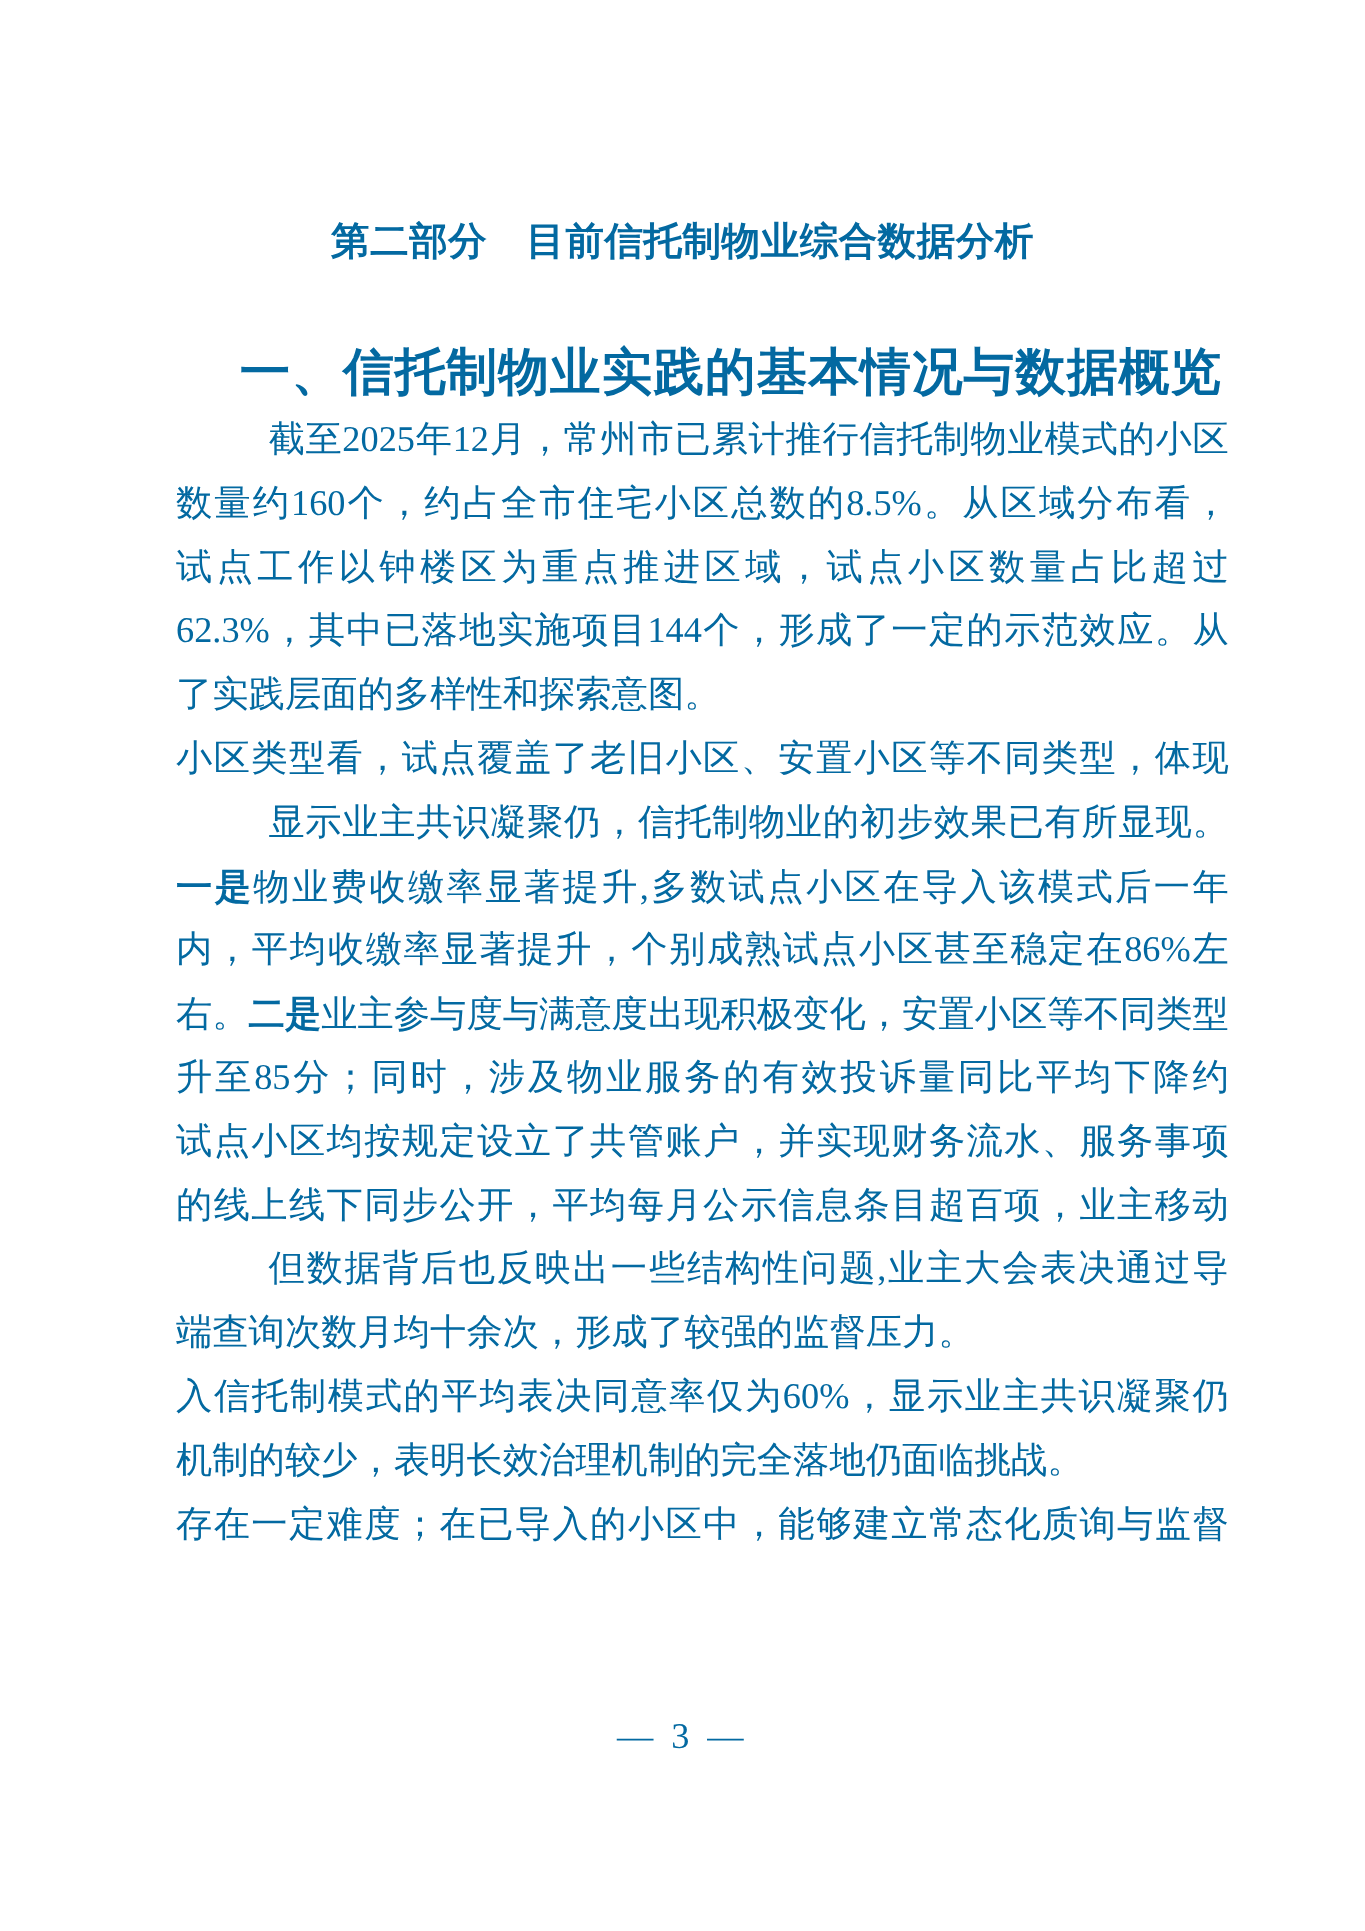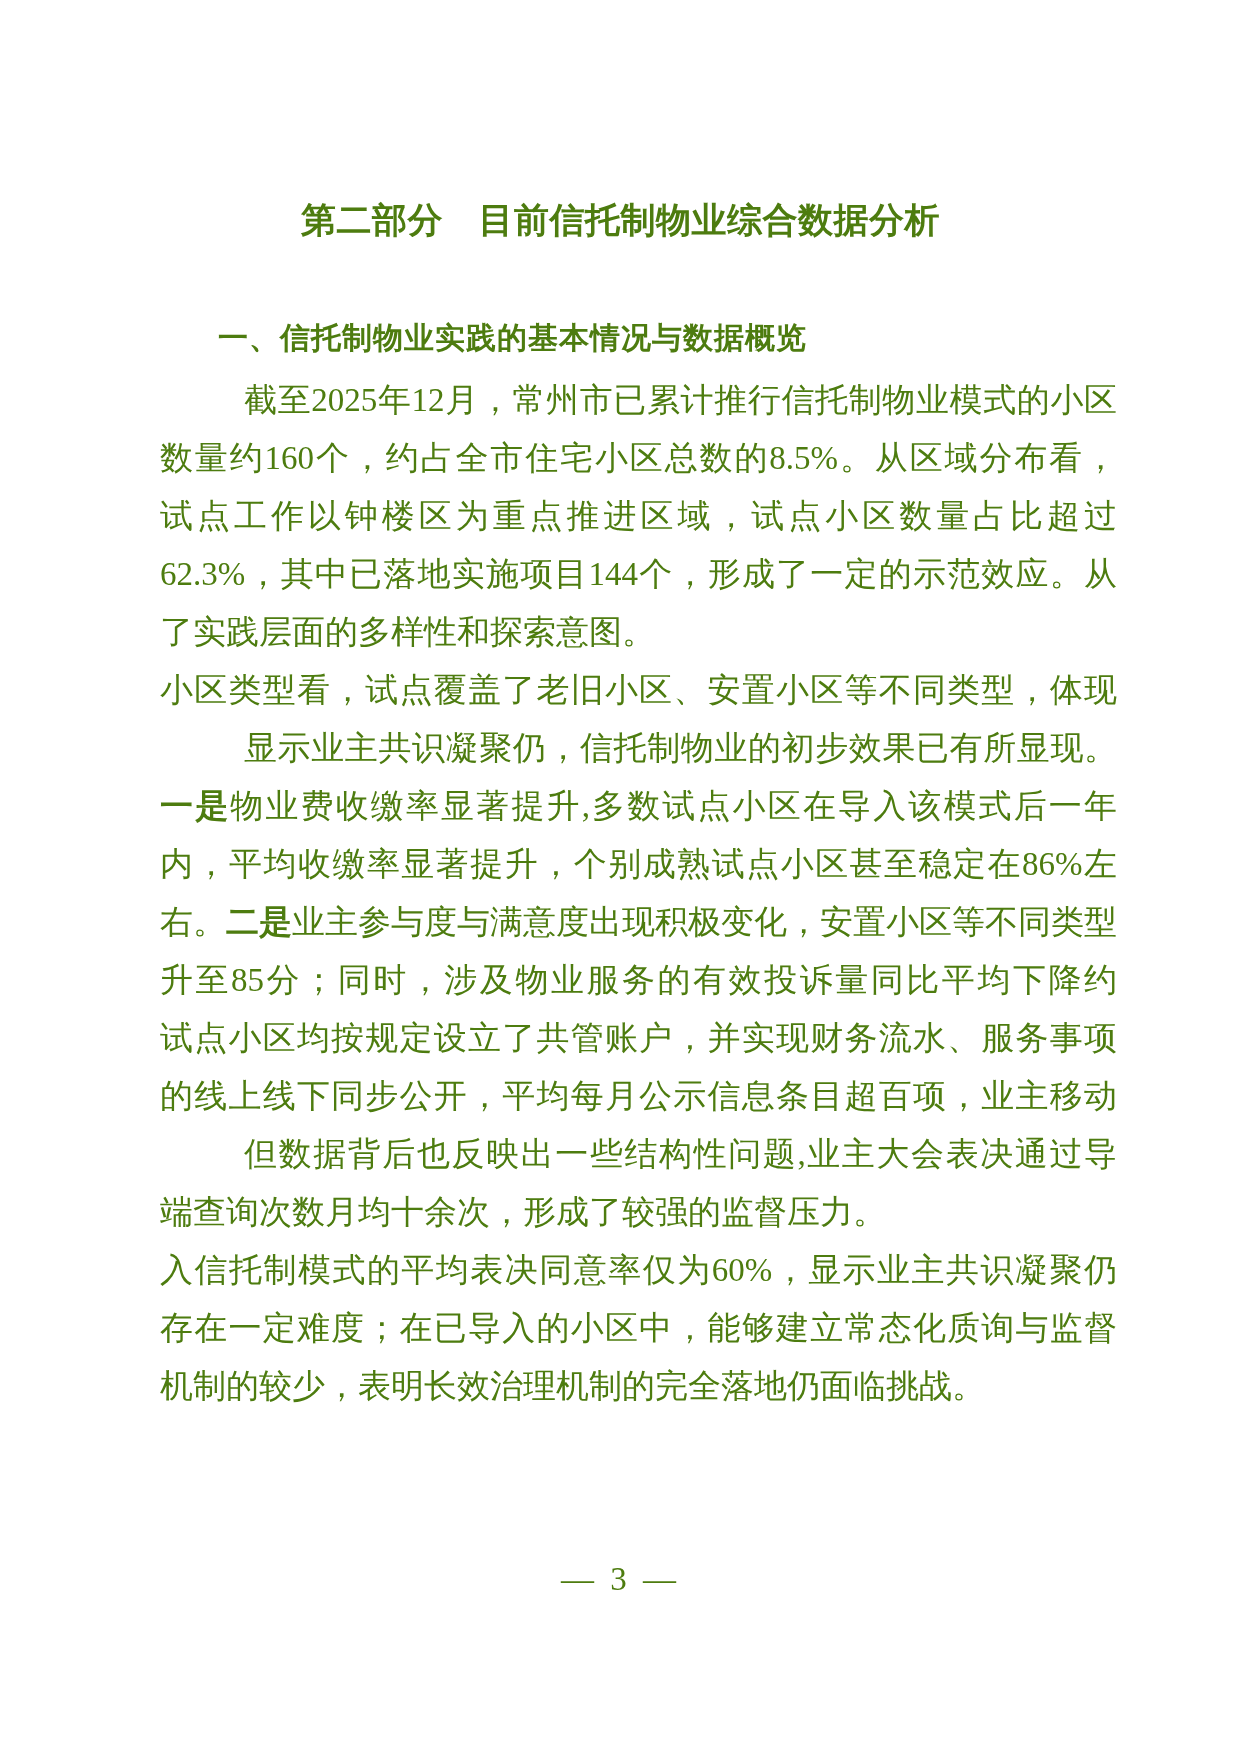--- a/index.html
+++ b/index.html
@@ -1,21 +1,21 @@
 <!DOCTYPE html>
 <html><head>
 <meta charset="utf-8">
 <style>
   html, body { margin: 0; padding: 0; background: #ffffff; }
   .page {
     position: relative;
     width: 1241px;
     height: 1755px;
     background: #ffffff;
-    color: #4d7c0f;
+    color: #0369a1;
     font-family: "Liberation Serif", "DejaVu Serif", serif;
     overflow: hidden;
   }
   .doc-title {
     position: absolute;
     top: 197px;
     left: 0;
     width: 100%;
     text-align: center;
     font-family: "Liberation Sans", "DejaVu Sans", sans-serif;
@@ -24,21 +24,21 @@
     line-height: 46px;
     letter-spacing: 0.5px;
     white-space: pre;
   }
   .section-heading {
     position: absolute;
     top: 316px;
     left: 218px;
     font-family: "Liberation Sans", "DejaVu Sans", sans-serif;
     font-weight: 700;
-    font-size: 30px;
+    font-size: 46px;
     line-height: 44px;
     letter-spacing: 1px;
   }
   .doc-body {
     position: absolute;
     top: 371px;
     left: 160px;
     width: 957px;
     font-size: 33px;
   }
@@ -84,18 +84,18 @@
       <div class="line indent just"><span>显示业主共识凝聚仍，信托制物业的初步效果已有所显现。</span></div>
       <div class="line just"><span class="run-bold">一是</span><span>物业费收缴率显著提升,多数试点小区在导入该模式后一年</span></div>
       <div class="line just"><span>内，平均收缴率显著提升，个别成熟试点小区甚至稳定在86%左</span></div>
       <div class="line just"><span>右。</span><span class="run-bold">二是</span><span>业主参与度与满意度出现积极变化，安置小区等不同类型</span></div>
       <div class="line just"><span>升至85分；同时，涉及物业服务的有效投诉量同比平均下降约</span></div>
       <div class="line just"><span>试点小区均按规定设立了共管账户，并实现财务流水、服务事项</span></div>
       <div class="line just"><span>的线上线下同步公开，平均每月公示信息条目超百项，业主移动</span></div>
       <div class="line indent just"><span>但数据背后也反映出一些结构性问题,业主大会表决通过导</span></div>
       <div class="line"><span>端查询次数月均十余次，形成了较强的监督压力。</span></div>
       <div class="line just"><span>入信托制模式的平均表决同意率仅为60%，显示业主共识凝聚仍</span></div>
+      <div class="line"><span>机制的较少，表明长效治理机制的完全落地仍面临挑战。</span></div>
       <div class="line just"><span>存在一定难度；在已导入的小区中，能够建立常态化质询与监督</span></div>
-      <div class="line"><span>机制的较少，表明长效治理机制的完全落地仍面临挑战。</span></div>
     </div>
 
   <div class="page-number">— 3 —</div>
 </div>
 
 </body></html>

